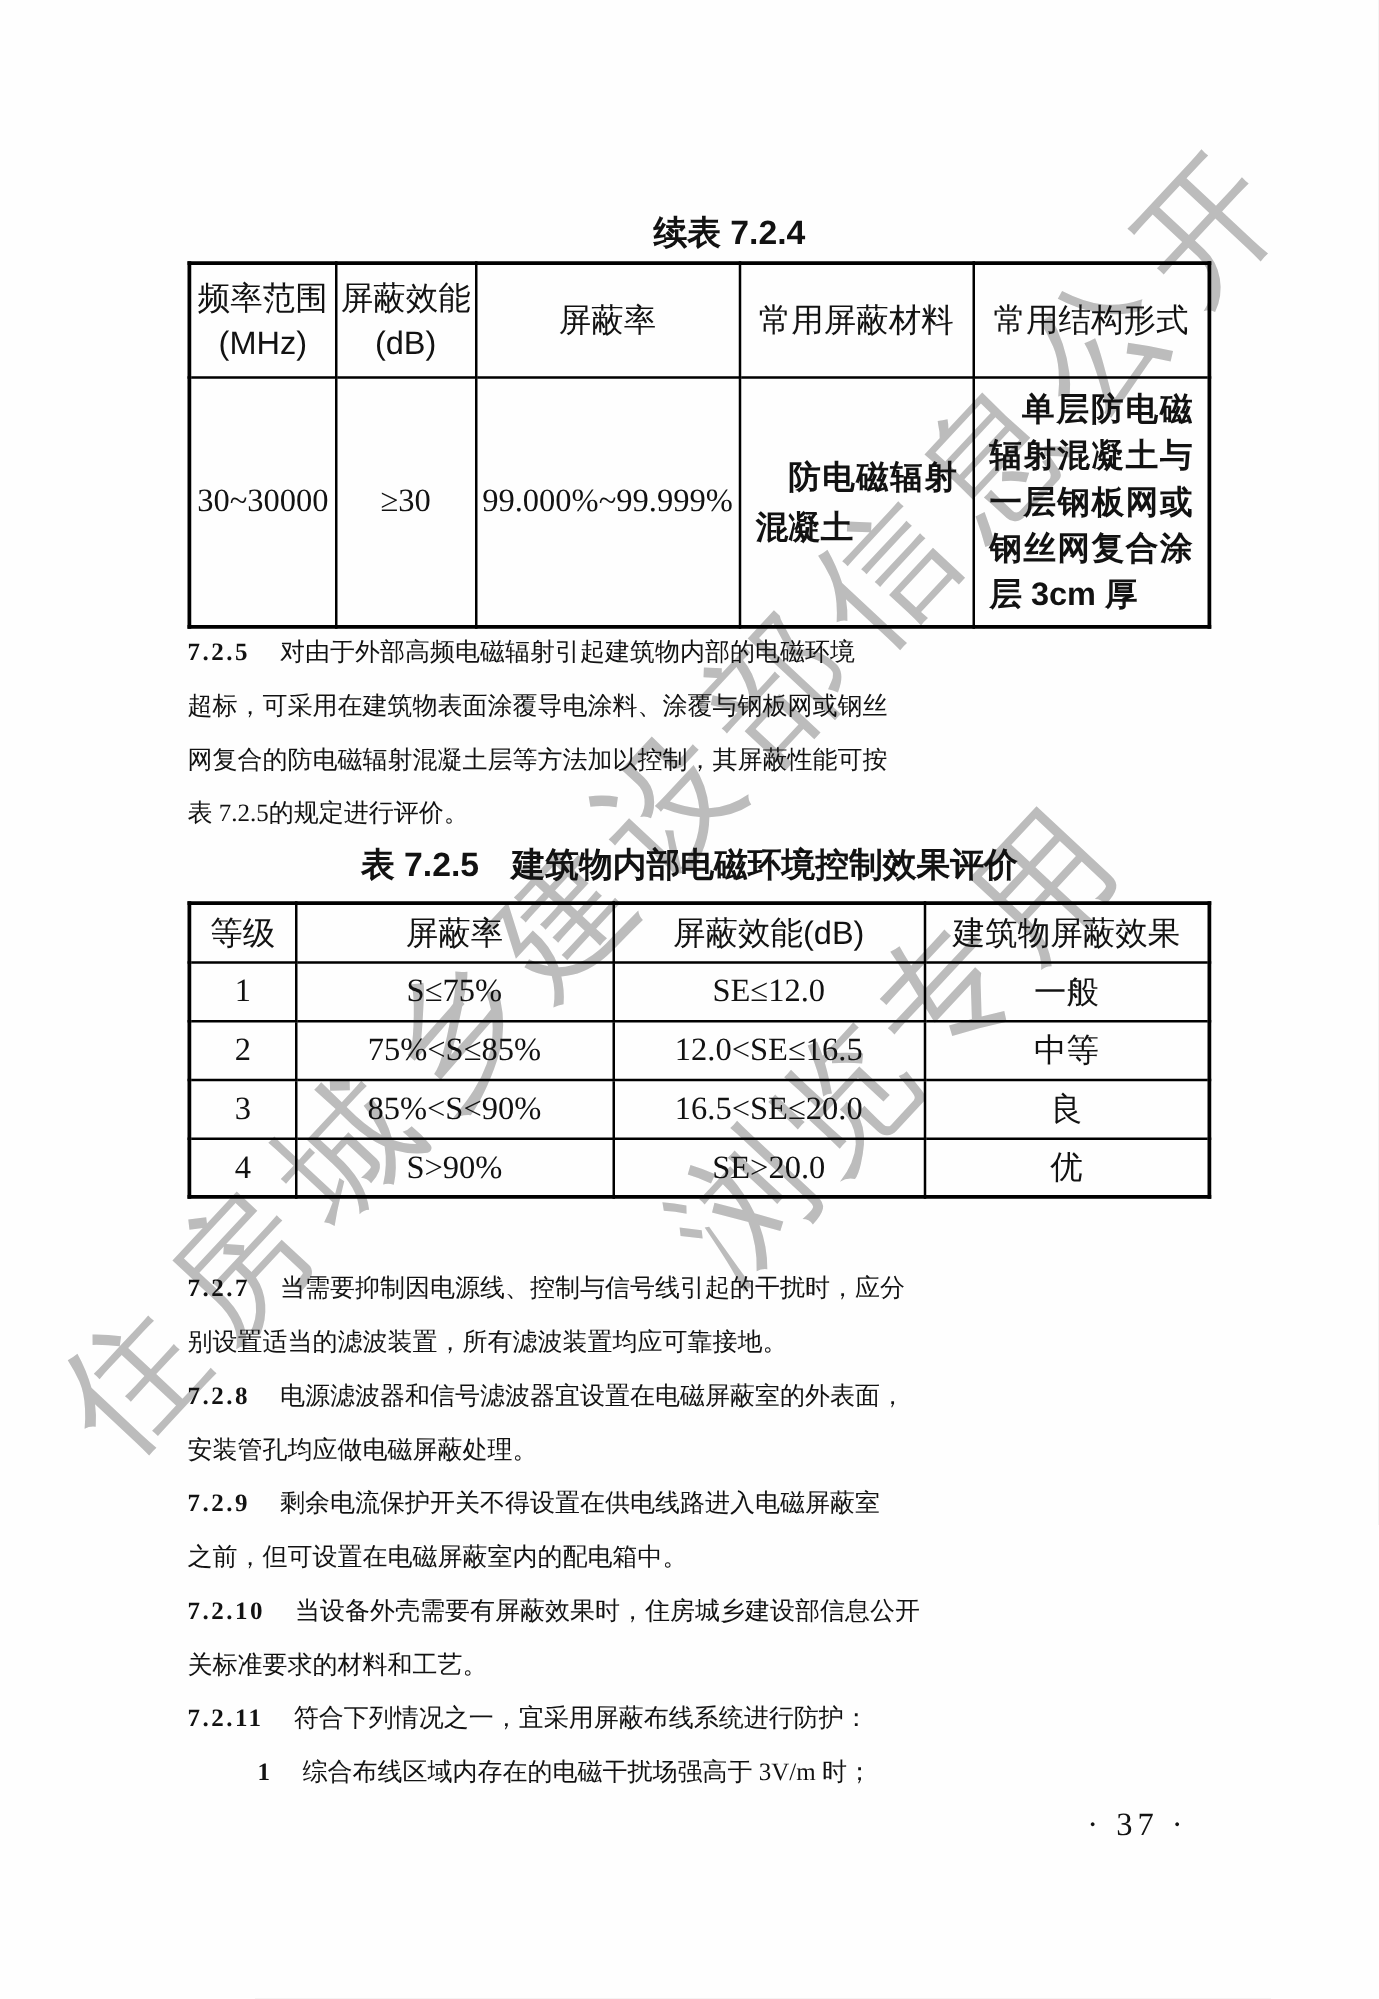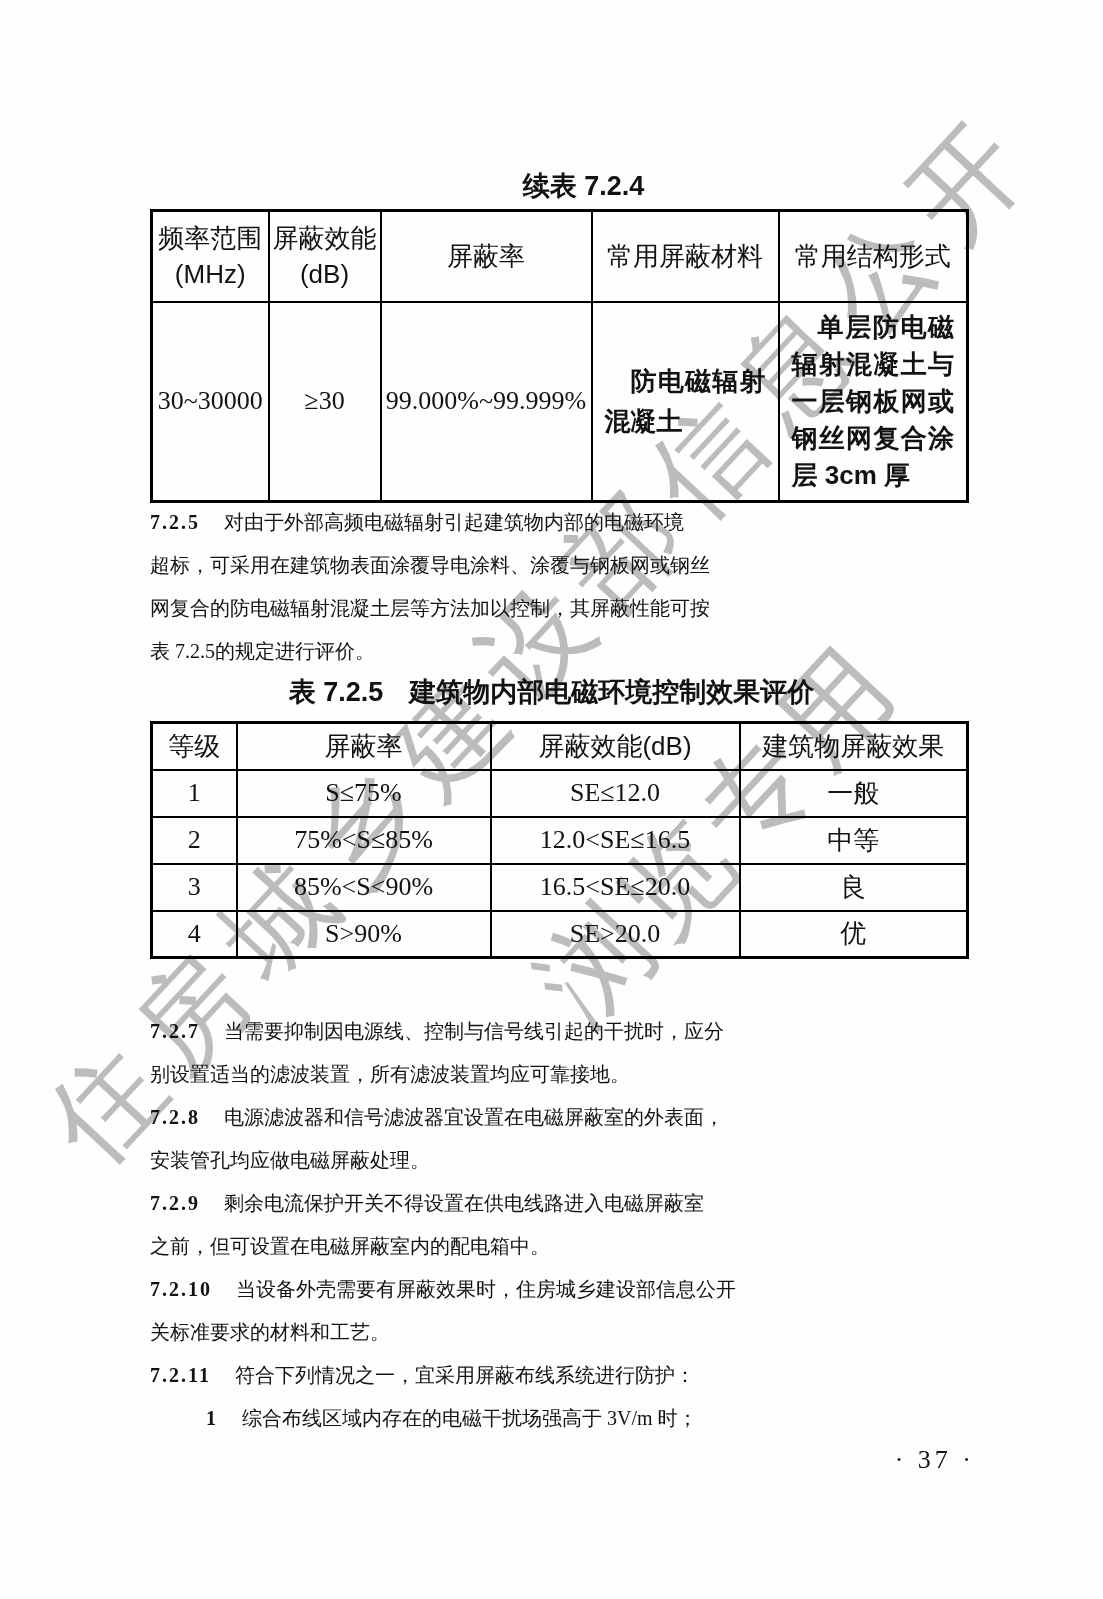--- a/index.html
+++ b/index.html
@@ -78,21 +78,21 @@
   
   .bl{
     left:150px;width:816px;height:43px;line-height:43px;
     font-size:20px;white-space:nowrap;
   }
   .bl .cnum{font-weight:bold;margin-right:24px;letter-spacing:2px;}
   .indent1{padding-left:56px;box-sizing:border-box;}
   
   #pageno{
     left:845px;top:1443px;width:130px;
-    text-align:right;font-size:26px;line-height:34px;
+    text-align:center;font-size:26px;line-height:34px;
     letter-spacing:4px;
   }
 </style>
 </head>
 <body>
 
 <div id="page">
 
   <div class="wm" id="wm1">住房城乡建设部信息公开</div>
   <div class="wm" id="wm2">浏览专用</div>

